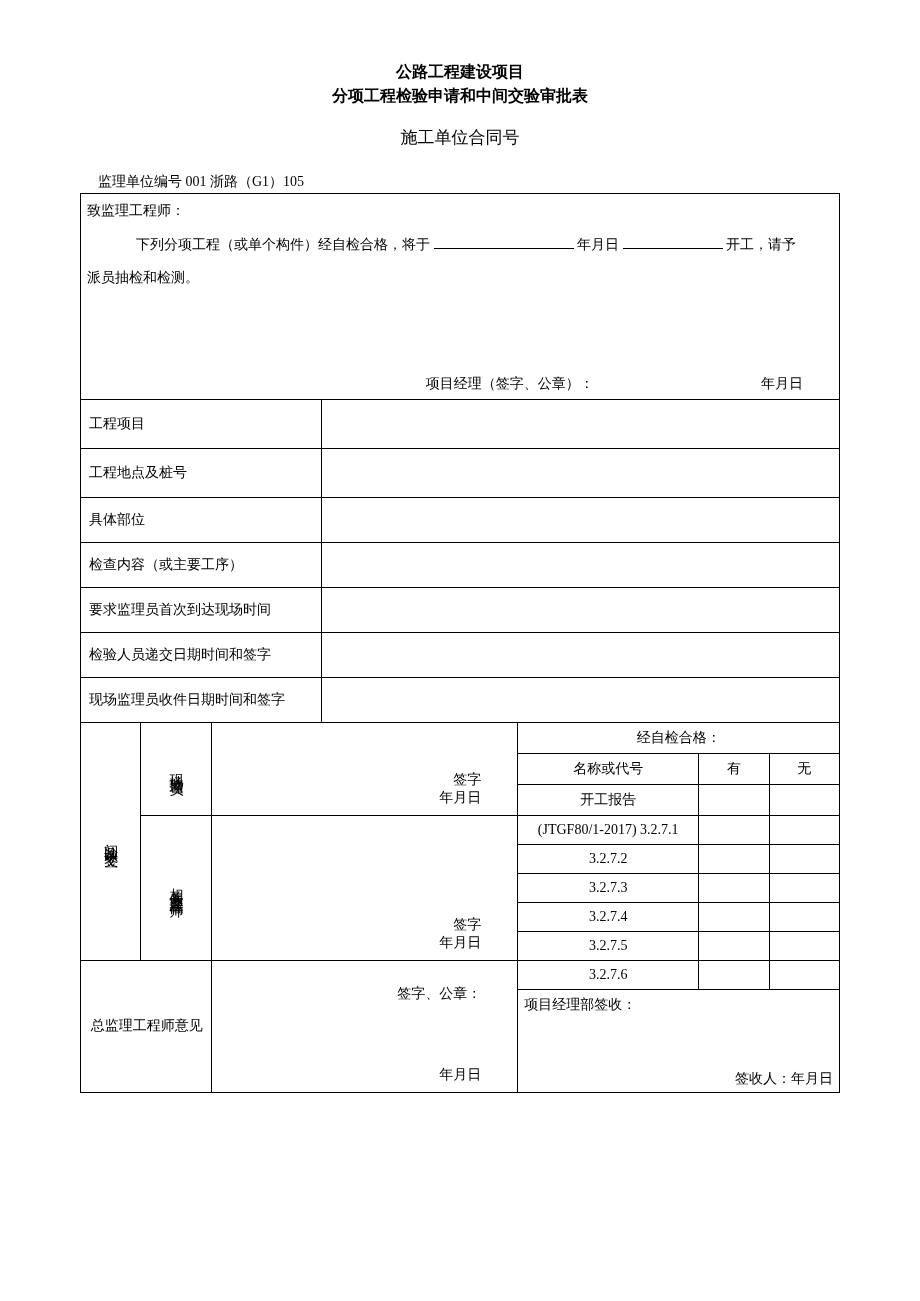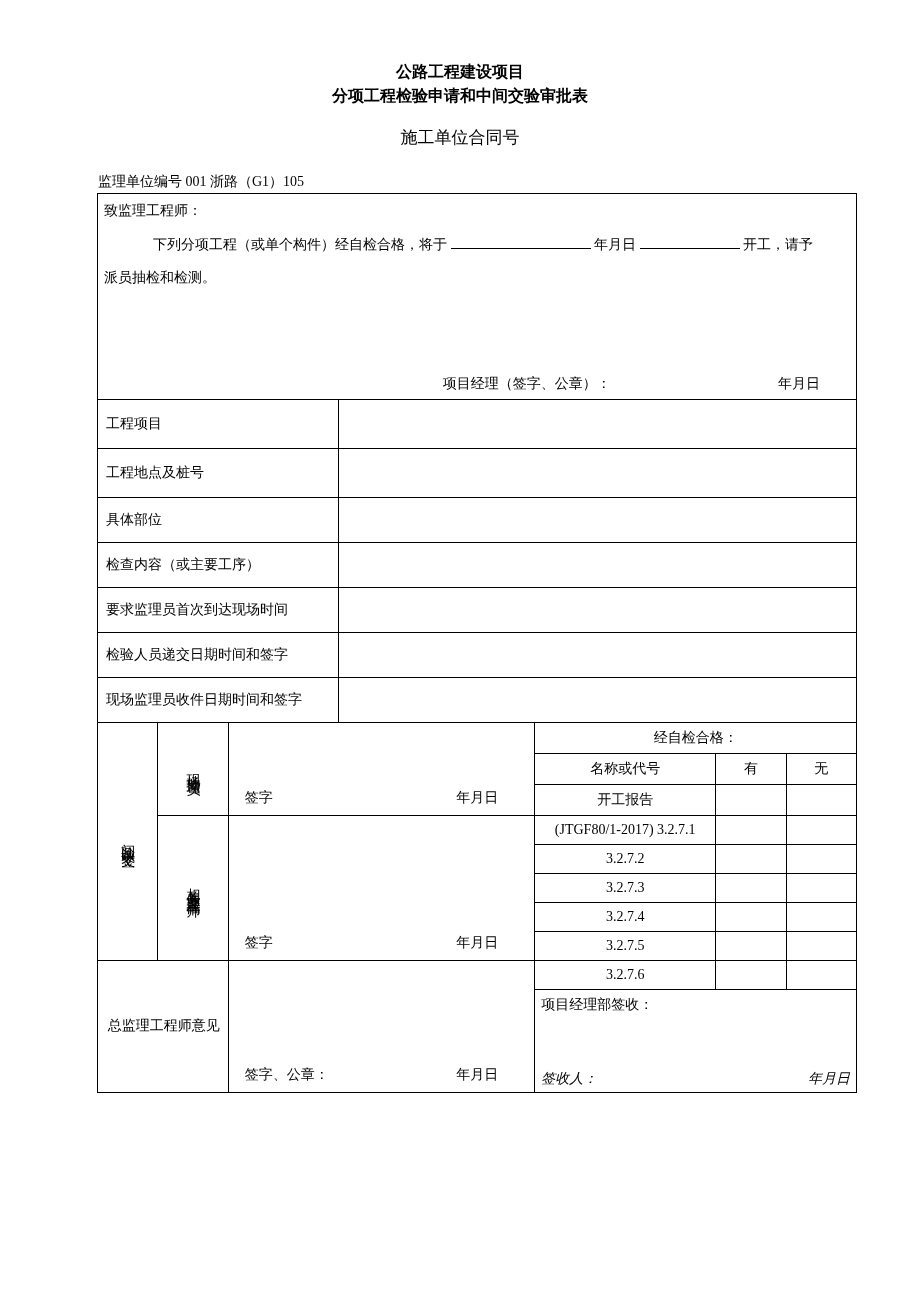--- a/index.html
+++ b/index.html
@@ -23,21 +23,20 @@
     margin: 18px 0 24px 0;
     font-size: 17px;
   }
   .refline {
     margin: 0 0 2px 18px;
     font-size: 14px;
   }
   table {
     border-collapse: collapse;
     width: 100%;
-    margin-left: 17px;
   }
   td {
     border: 1px solid #000;
     padding: 6px 8px;
     vertical-align: middle;
     font-size: 14px;
   }
   .center { text-align: center; }
   .request-cell {
     padding: 0;
@@ -62,34 +61,35 @@
     justify-content: space-between;
     padding: 30px 30px 6px 30px;
   }
   .sig-row2 {
     display: flex;
     justify-content: space-between;
     align-items: flex-end;
     padding: 18px 28px 4px 8px;
     height: 100%;
     box-sizing: border-box;
+    flex-direction: column;
   }
   .vtext {
     writing-mode: vertical-rl;
     text-orientation: upright;
     letter-spacing: 2px;
     text-align: center;
     display: inline-block;
   }
   .tall { height: 36px; }
   .tall2 { height: 32px; }
   .pad-bot { vertical-align: bottom; padding-bottom: 4px;}
   .opinion-col { text-align:right; vertical-align: middle; }
   .recv-top { vertical-align: top; padding: 6px 6px; }
-  .recv-flex { display:flex; justify-content: space-between; font-style: italic; }
+  .recv-flex { display:flex; justify-content: flex-end; }
 </style>
 </head>
 <body>
 
 <div class="title">公路工程建设项目</div>
 <div class="title">分项工程检验申请和中间交验审批表</div>
 
 <div class="subheader">施工单位合同号</div>
 
 <div class="refline">监理单位编号 001 浙路（G1）105</div>

